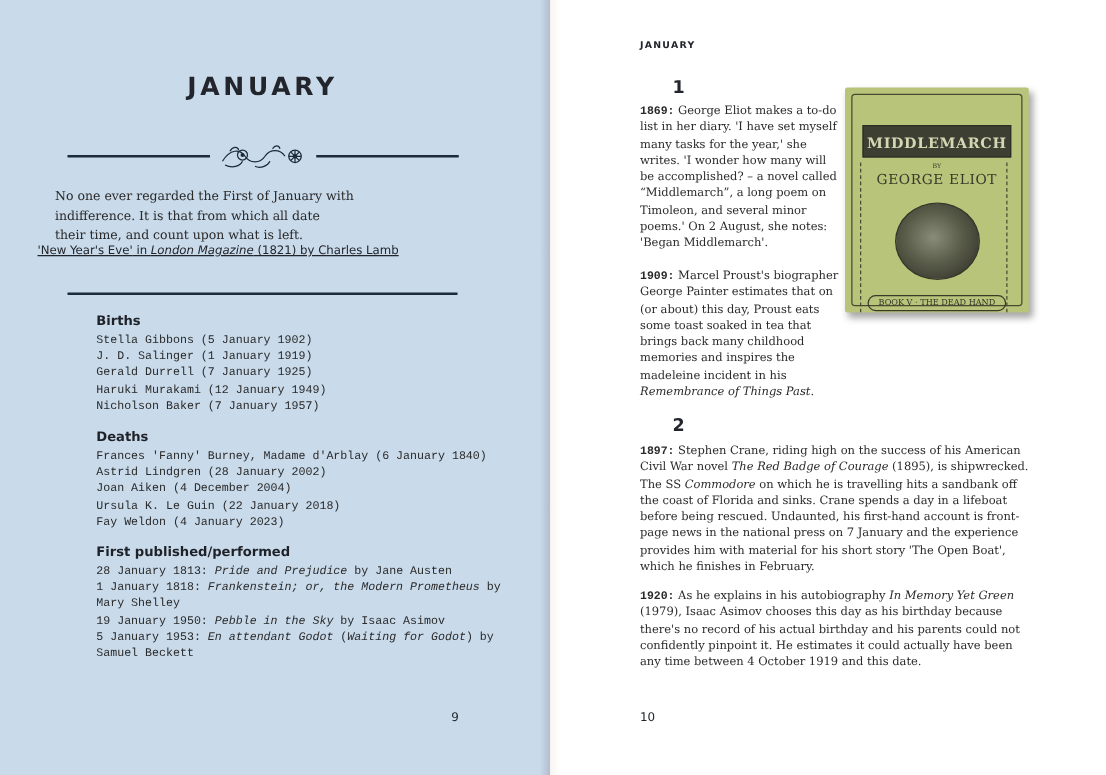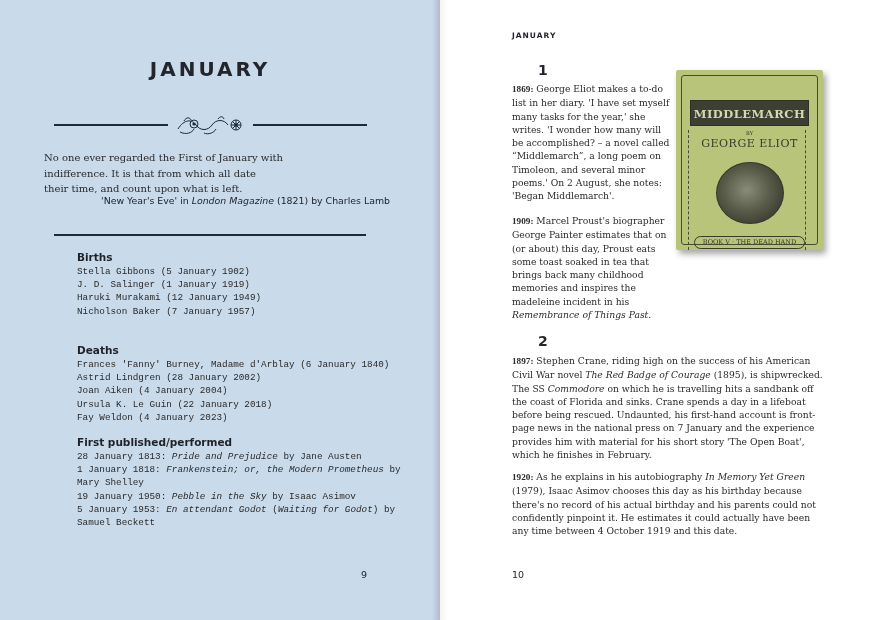--- a/index.html
+++ b/index.html
@@ -34,22 +34,22 @@
   .rule-full { left: 54px; top: 234px; width: 312px; }
 
   .ornament { position: absolute; left: 174px; top: 113px; width: 72px; height: 24px; }
 
   .epigraph {
     position: absolute; left: 44px; width: 332px; top: 150px; 
     font-family: "DejaVu Serif", serif; font-size: 10px;
     line-height: 15.5px; color: #2a2a2a;
   }
   .epigraph-source {
-    position: absolute; left: 30px; width: 360px; top: 195px; text-align: right;
-    font-family: "DejaVu Sans", sans-serif; font-size: 9.4px; color: #22252b;
+    position: absolute; left: 30px; width: 360px; top: 195px; text-align: left;
+    font-family: "DejaVu Sans", sans-serif; font-size: 9.4px; color: #22252b; text-decoration: underline;
   }
   .epigraph-source i { font-style: italic; }
 
   .section { position: absolute; left: 54px; width: 330px; margin-left: 23px; }
   .section-title {
     font-family: "DejaVu Sans", sans-serif; font-weight: bold; font-size: 10.5px;
     color: #1e2127; line-height: 14px; margin-bottom: 1px;
   }
   .section-item {
     font-family: Liberation Mono, monospace; font-size: 9.3px; line-height: 13.2px; color: #2a2a2a;
@@ -75,21 +75,21 @@
     position: absolute; font-family: "DejaVu Sans", sans-serif; font-weight: bold;
     font-size: 14px; color: #22252b;
   }
   .day1 { left: 538px; top: 62px; }
   .day2 { left: 538px; top: 333px; }
 
   .entry {
     position: absolute; font-family: "DejaVu Serif", serif; font-size: 9.2px;
     line-height: 13.3px; color: #2a2a2a;
   }
-  .entry b.year { font-family: Liberation Serif, serif; font-weight: bold; }
+  .entry b.year { font-family: Liberation Mono, monospace; font-weight: bold; }
   .entry i { font-style: italic; }
   .e1869 { left: 512px; top: 82px; width: 160px; }
   .e1909 { left: 512px; top: 214px; width: 160px; }
   .e1897 { left: 512px; top: 354px; width: 314px; }
   .e1920 { left: 512px; top: 470px; width: 314px; }
 
   
   .cover {
     position: absolute; left: 676px; top: 70px; width: 147px; height: 180px;
     background: #b8c47a;
@@ -173,29 +173,30 @@
     <div class="epigraph-source">
       <span>'New Year's Eve'</span><span> in </span><i>London Magazine</i><span> (1821) by Charles Lamb</span>
     </div>
 
     <div class="rule rule-full"></div>
 
     <div class="section births">
       <div class="section-title">Births</div>
       <div class="section-item">Stella Gibbons (5 January 1902)</div>
       <div class="section-item">J. D. Salinger (1 January 1919)</div>
+      <div class="section-item">Gerald Durrell (7 January 1925)</div>
       <div class="section-item">Haruki Murakami (12 January 1949)</div>
       <div class="section-item">Nicholson Baker (7 January 1957)</div>
     </div>
 
     <div class="section deaths">
       <div class="section-title">Deaths</div>
       <div class="section-item">Frances 'Fanny' Burney, Madame d'Arblay (6 January 1840)</div>
       <div class="section-item">Astrid Lindgren (28 January 2002)</div>
-      <div class="section-item">Joan Aiken (4 January 2004)</div>
+      <div class="section-item">Joan Aiken (4 December 2004)</div>
       <div class="section-item">Ursula K. Le Guin (22 January 2018)</div>
       <div class="section-item">Fay Weldon (4 January 2023)</div>
     </div>
 
     <div class="section published">
       <div class="section-title">First published/performed</div>
       <div class="section-item">
         <span>28 January 1813: </span><i>Pride and Prejudice</i><span> by Jane Austen</span>
       </div>
       <div class="section-item">

